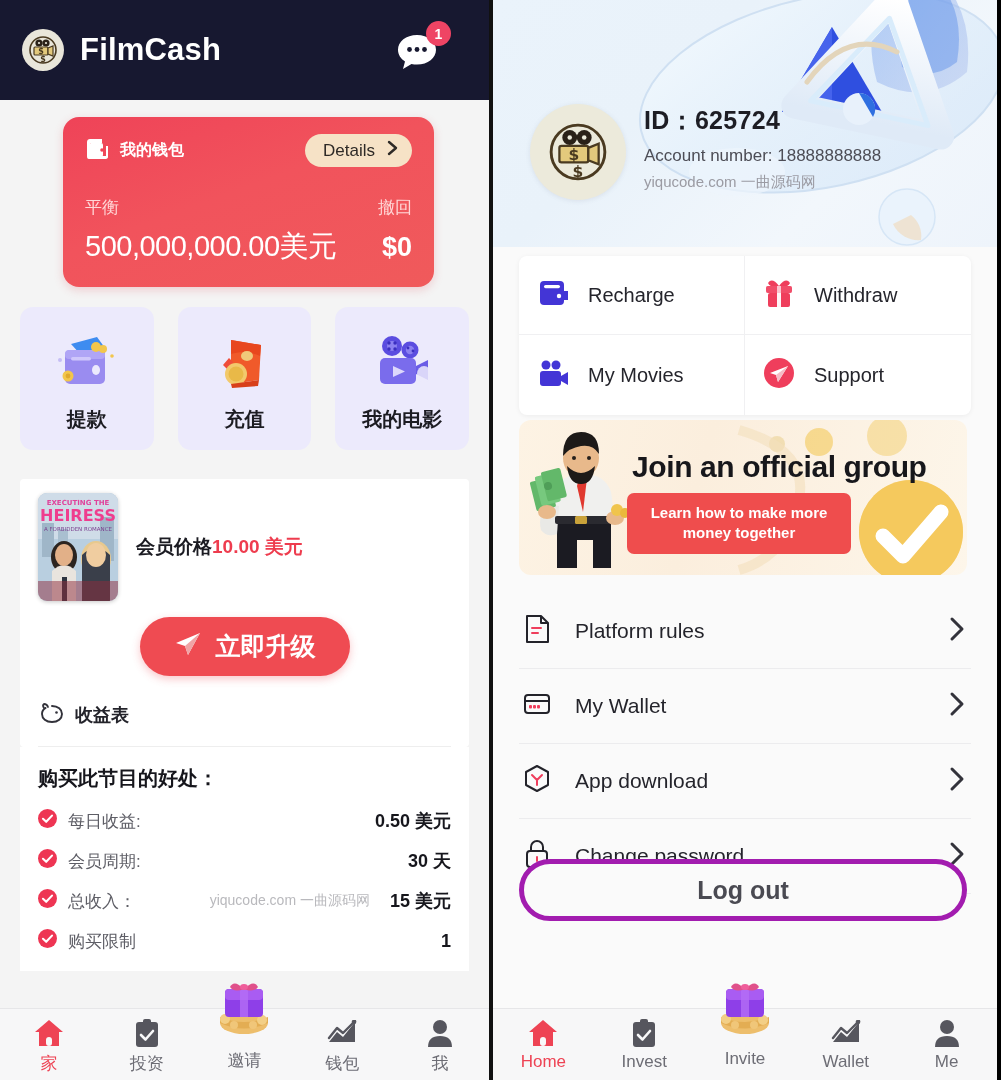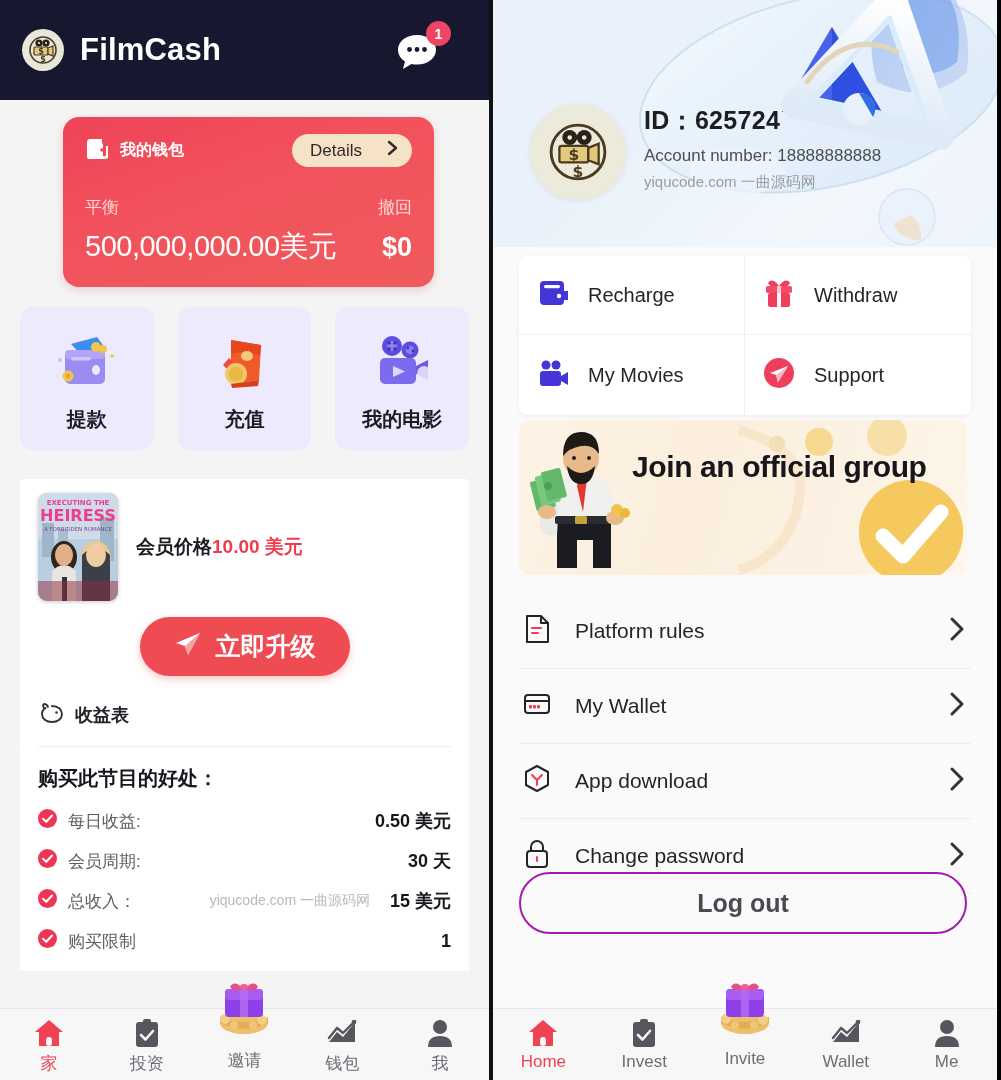--- a/index.html
+++ b/index.html
@@ -46,21 +46,21 @@
     border-radius: 16px;
     background: linear-gradient(160deg,#ef4358 0%,#f1535c 45%,#f05a5b 100%);
     padding: 17px 22px 20px 22px;
     box-shadow: 0 3px 10px rgba(220,70,80,.22);
   }
   .wc-top { display: flex; align-items: center; justify-content: space-between; }
   .wc-title { display: flex; align-items: center; gap: 11px; color: #fff; font-size: 16px; font-weight: bold; }
   .details-pill {
     background: #f6e2c6; border-radius: 20px;
     padding: 6px 14px 6px 18px;
-    display: flex; align-items: center; gap: 25px;
+    display: flex; align-items: center; gap: 12px;
     color: #2e2a26; font-size: 17px; font-weight: 500;
   }
   .wc-labels { display: flex; justify-content: space-between; margin-top: 29px; }
   .wc-lbl { color: #ffd7d7; font-size: 17px; }
   .wc-vals { display: flex; justify-content: space-between; align-items: baseline; margin-top: 8px; }
   .wc-bal { color: #fff; font-size: 29px; font-weight: normal; letter-spacing: -.5px; }
   .wc-wd { color: #fff; font-size: 27px; font-weight: bold; }
 
   .quick-row { display: flex; gap: 24px; padding: 20px 20px 0 20px; }
   .quick-card {
@@ -186,23 +186,23 @@
     display: flex; align-items: center; gap: 24px;
     padding: 20px 6px 20px 4px;
     border-bottom: 1px solid #ececee;
   }
   .menu-lbl { font-size: 21px; color: #24242b; }
   .menu-chev { margin-left: auto; }
 
   .logout {
     position: absolute; left: 26px; top: 859px;
     width: 448px; height: 62px; border-radius: 31px;
-    background: #fafafa; border: 2px solid #a21caf;
+    background: #fafafa; border: 5px solid #a21caf;
     display: flex; align-items: center; justify-content: center;
-    font-size: 25px; font-weight: bold; color: #4a4a52; margin-top: 13px;
+    font-size: 25px; font-weight: bold; color: #4a4a52;
   }
 </style>
 </head>
 <body>
 
 <div class="screen">
 
   <div class="panel-left">
 
     <div class="hdr">
@@ -611,20 +611,24 @@
             <rect x="27" y="51" width="20" height="30" rx="2" fill="#63b86a"></rect>
             <circle cx="31" cy="66" r="4" fill="#4f9e58"></circle>
           </g>
           <ellipse cx="28" cy="92" rx="9" ry="7" fill="#e8b98b"></ellipse>
           <ellipse cx="96" cy="98" rx="9" ry="7" fill="#e8b98b"></ellipse>
           <circle cx="98" cy="90" r="6" fill="#f0c44c"></circle>
           <circle cx="106" cy="93" r="5" fill="#eab93c"></circle>
         </g>
       </svg>
       <div class="bn-title">Join an official group</div>
+      <div class="bn-pill">
+        <span>Learn how to make more</span><br>
+        <span>money together</span>
+      </div>
     </div>
 
     <div class="menu">
       <div class="menu-row">
         <span>
           <svg width="28" height="30" viewBox="0 0 28 30">
               <path d="M4 2 L18 2 L25 9 L25 28 L4 28 Z" fill="none" stroke="#23232a" stroke-width="2" stroke-linejoin="round"></path>
               <path d="M18 2 L18 9 L25 9" fill="none" stroke="#23232a" stroke-width="2" stroke-linejoin="round"></path>
               <rect x="8" y="13" width="11" height="2" rx="1" fill="#ef3e5c"></rect>
               <rect x="8" y="18" width="8" height="2" rx="1" fill="#ef3e5c"></rect>

